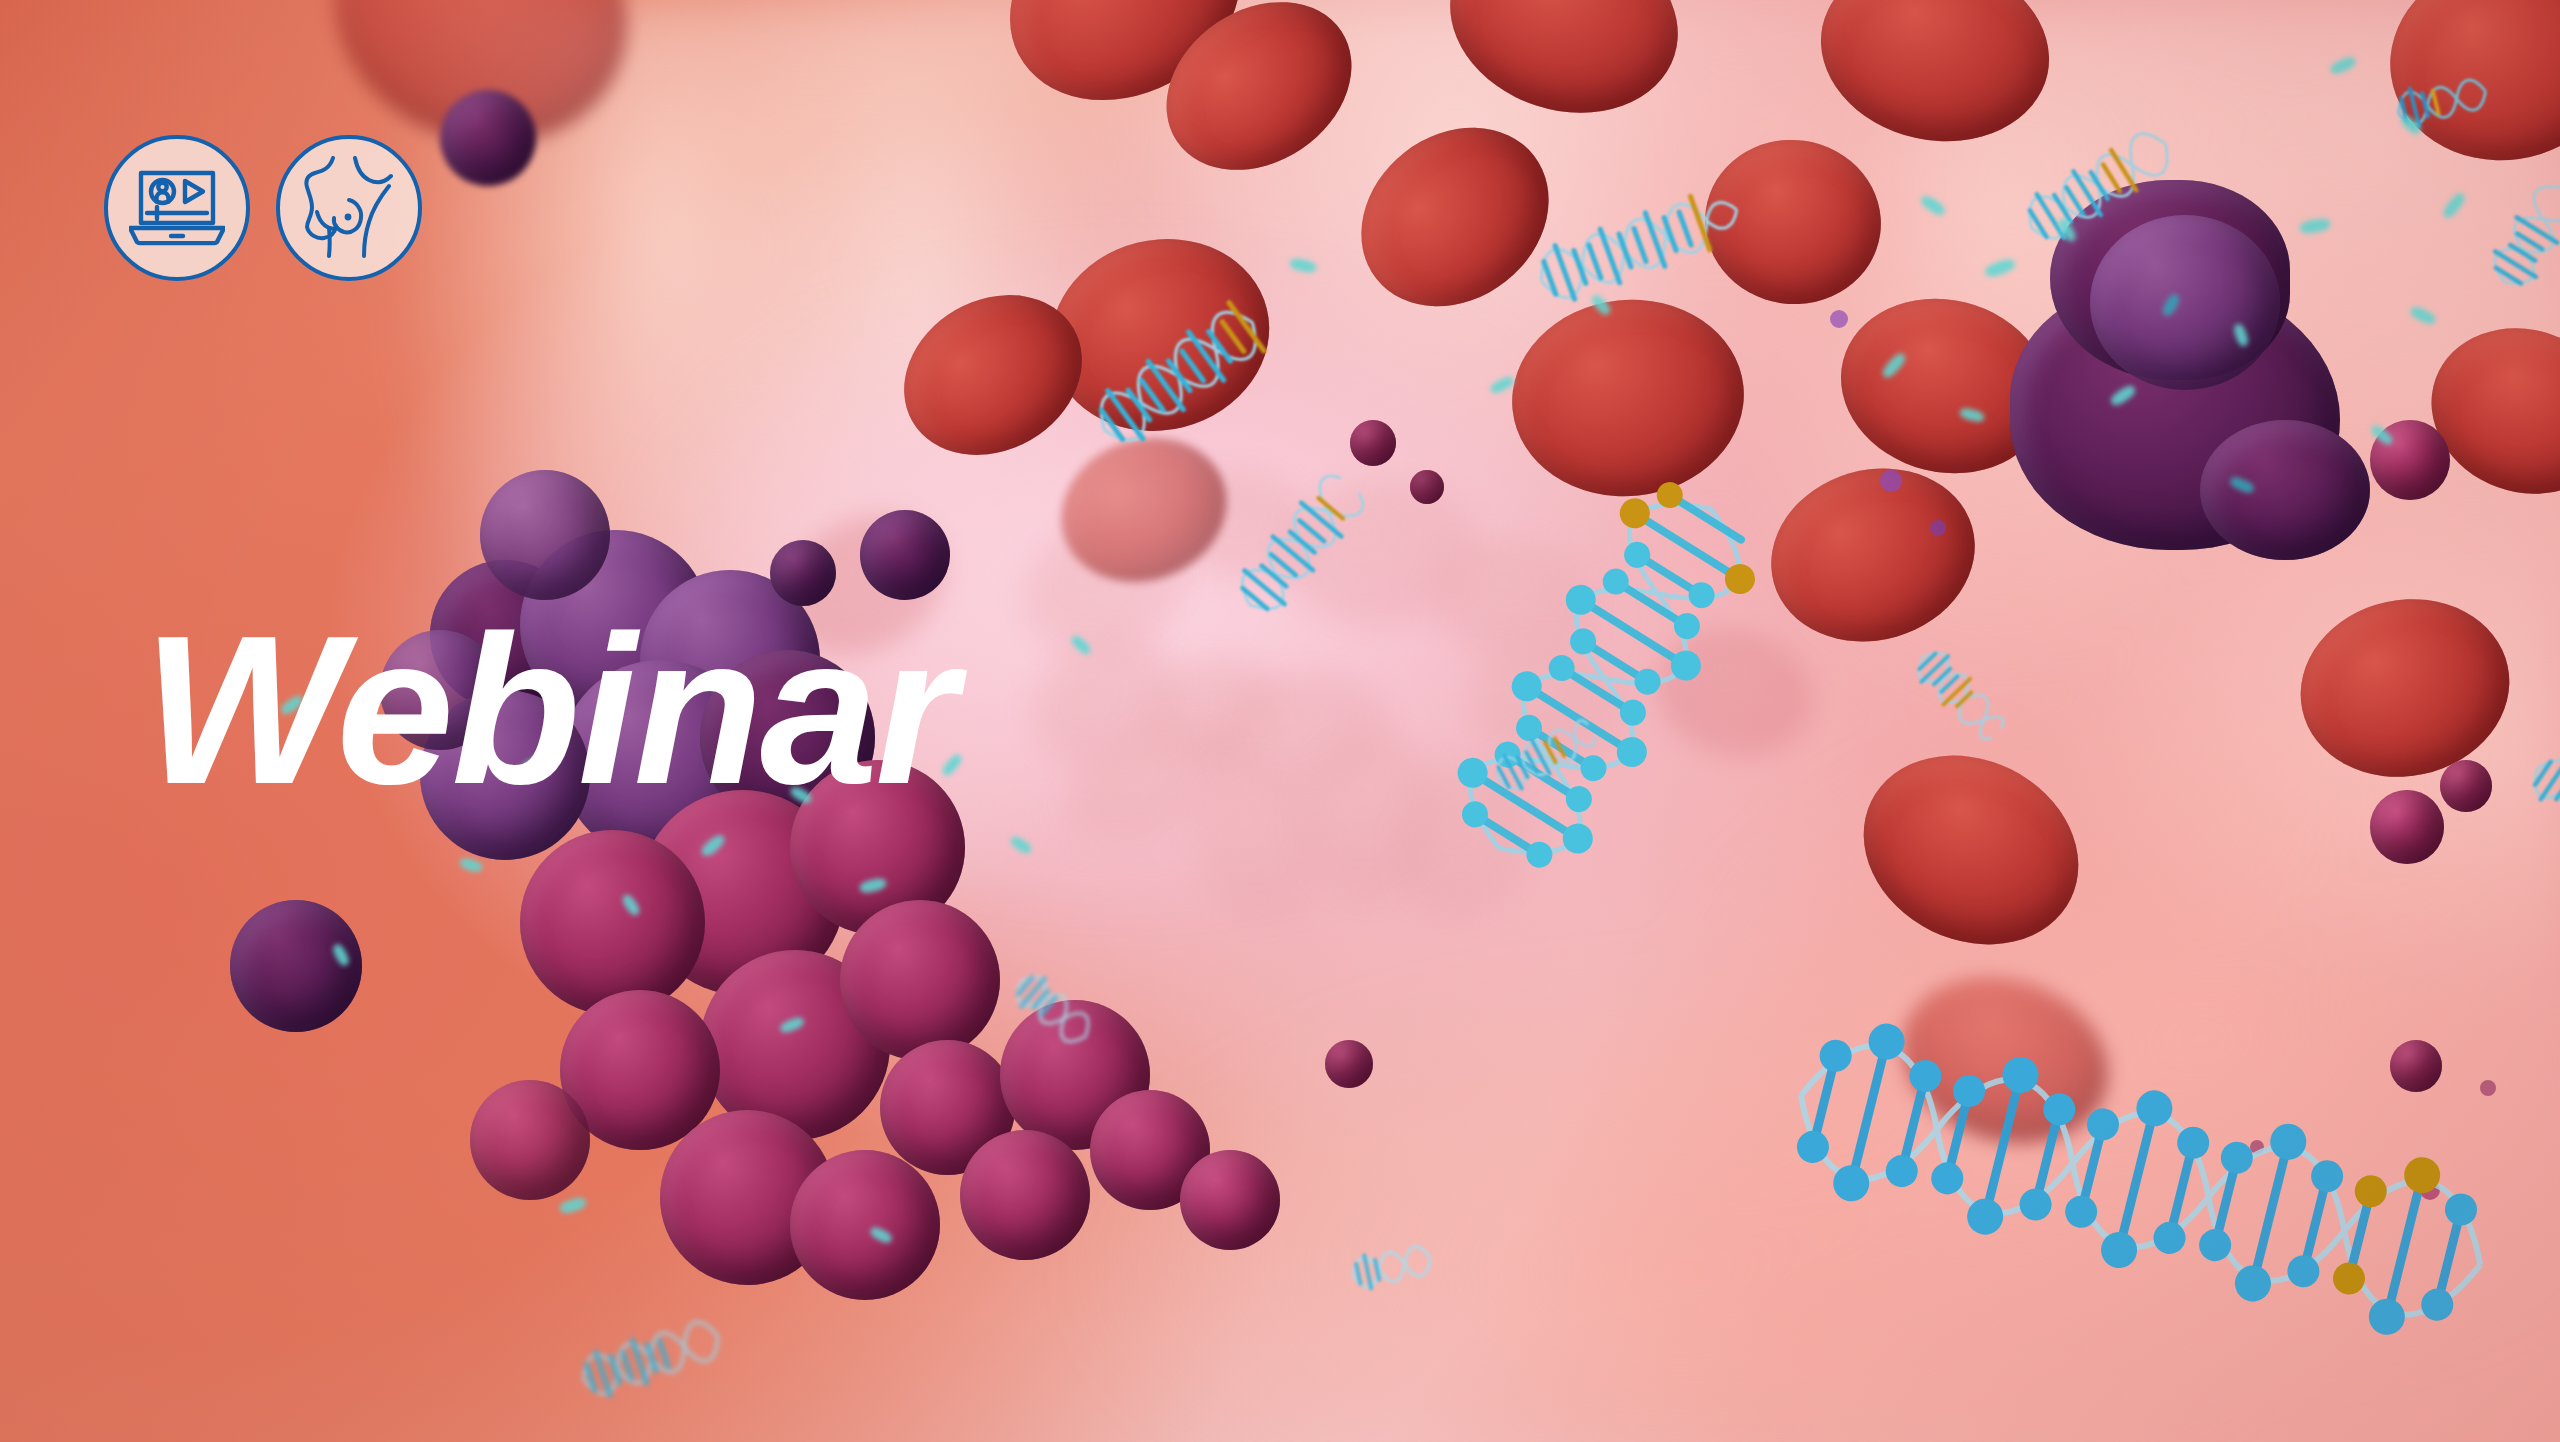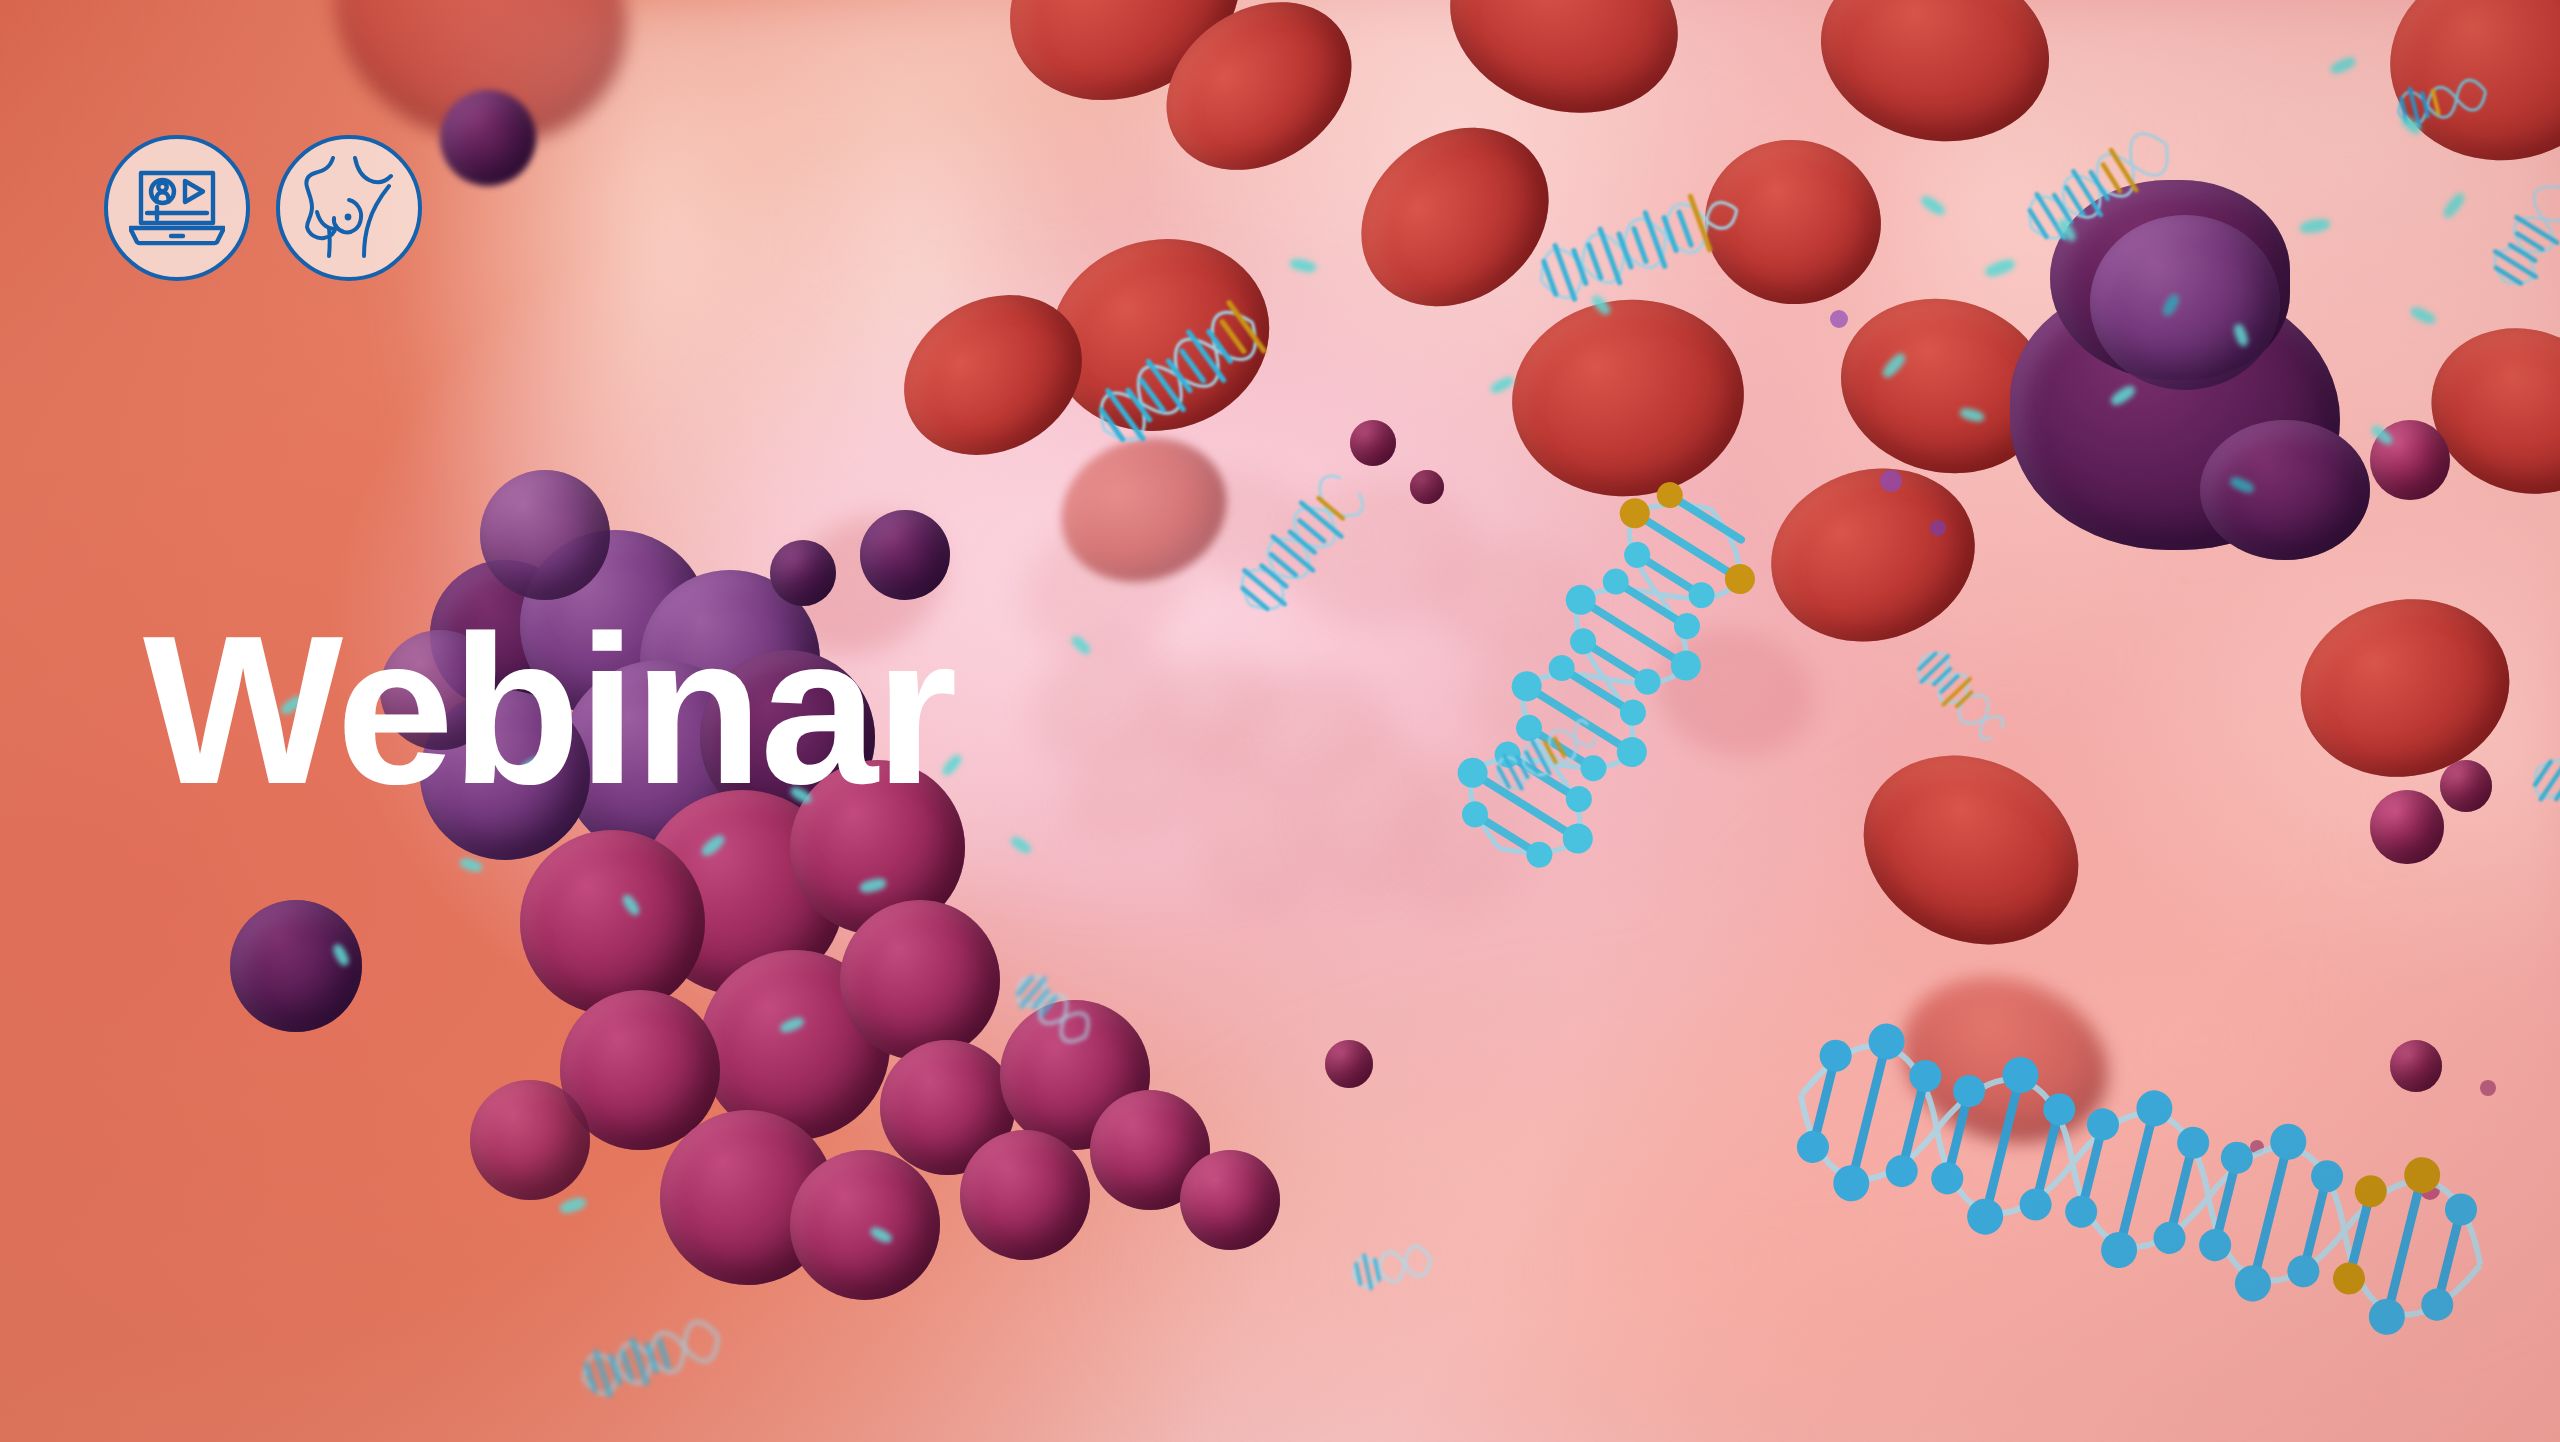--- a/index.html
+++ b/index.html
@@ -8,20 +8,21 @@
     width:2560px; height:1442px; overflow:hidden;
     background:#000;
     font-family:"Liberation Sans", sans-serif;
   }
 
   #banner{
     position:relative;
     width:2560px; height:1442px;
     overflow:hidden;
     background:#f2a48e;
+    font-style:italic;
   }
 
   
   .bg-layer{ position:absolute; inset:0; }
 
   
   .bg-base{
     background:
       radial-gradient(ellipse 46% 52% at 46% 44%, #f6c3ce 0%, #f3b7c0 34%, rgba(243,178,176,0) 72%),
       radial-gradient(ellipse 90% 120% at 6% 62%, #e2705a 0%, #e4775e 26%, rgba(228,122,96,0) 62%),

